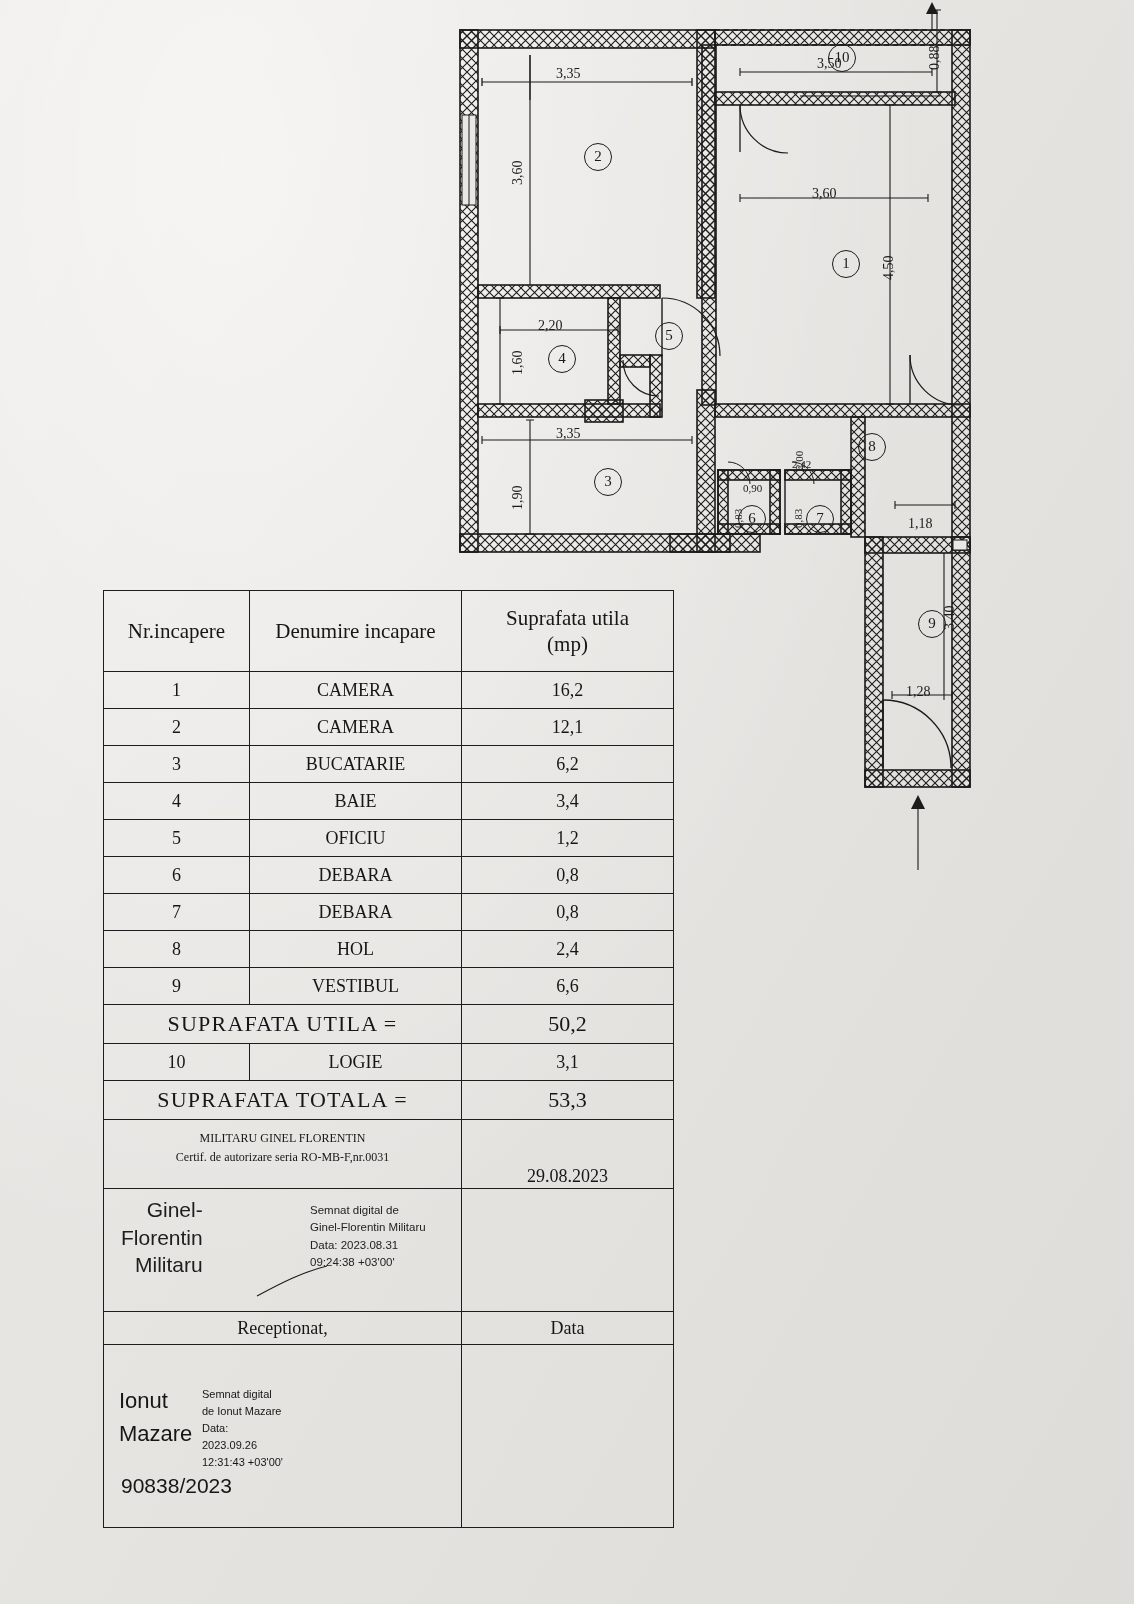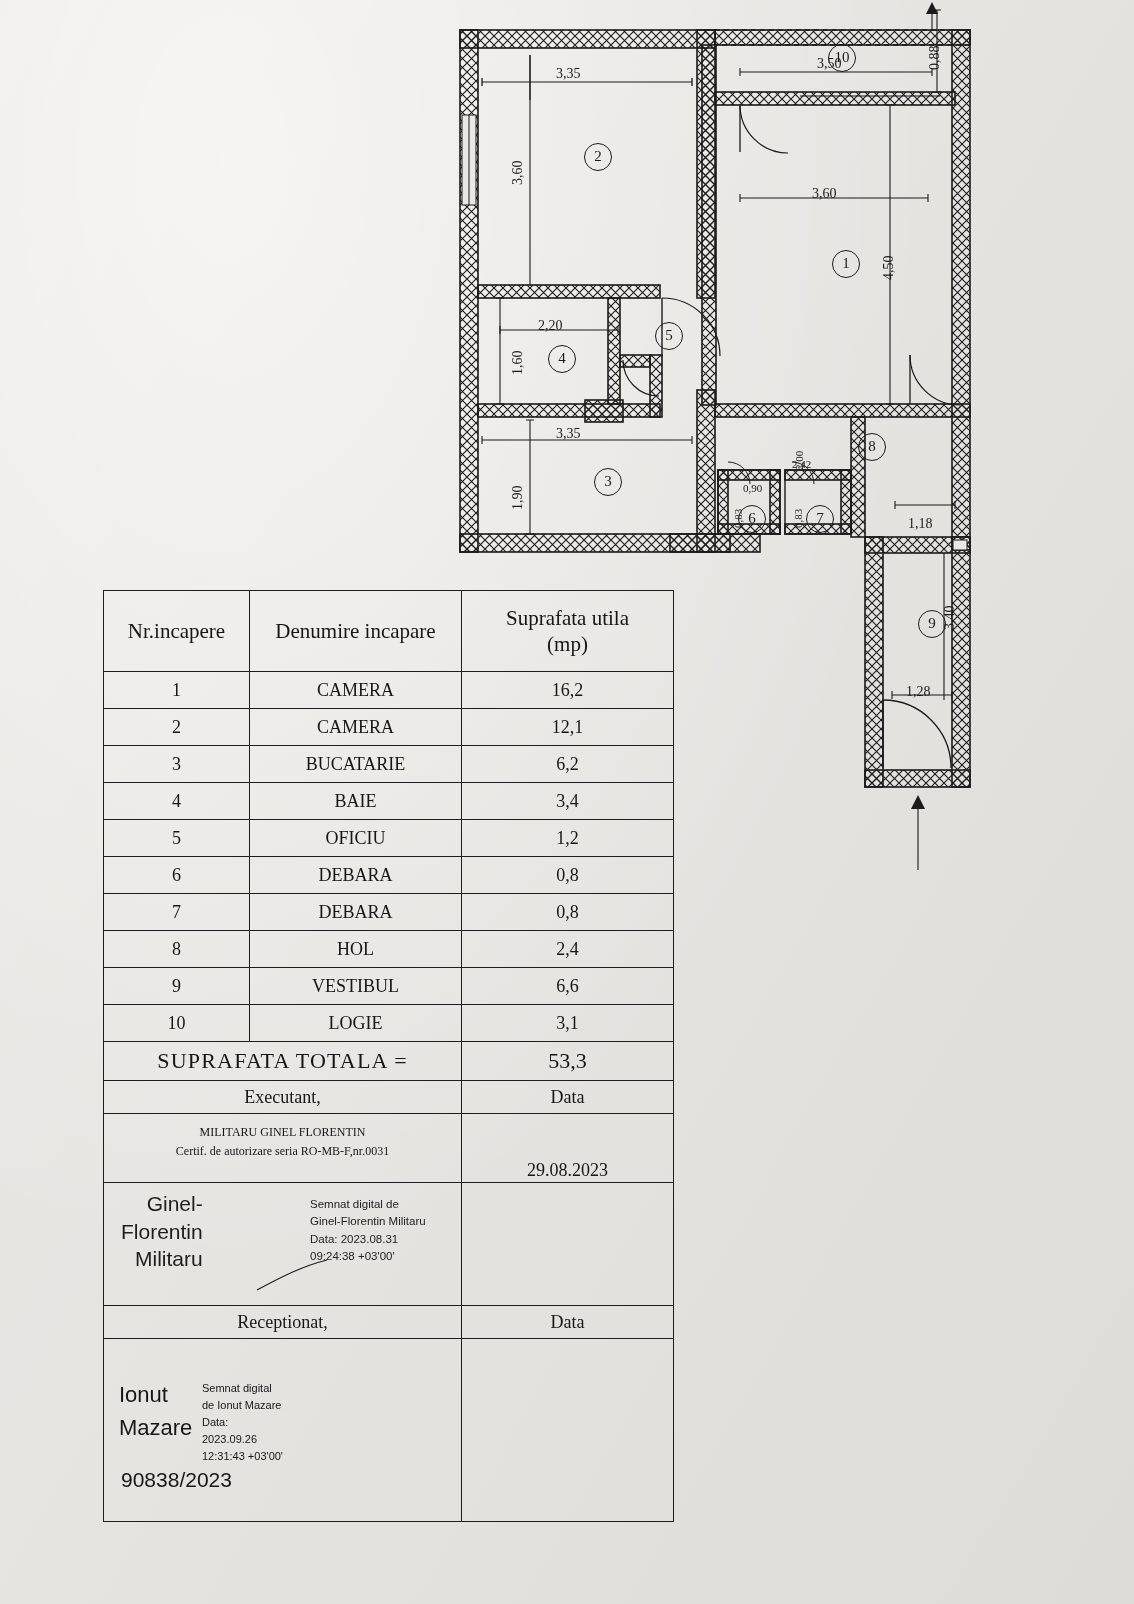--- a/index.html
+++ b/index.html
@@ -400,36 +400,36 @@
           <td class="nr">8</td>
           <td>HOL</td>
           <td>2,4</td>
         </tr>
         <tr class="rowline">
           <td class="nr">9</td>
           <td>VESTIBUL</td>
           <td>6,6</td>
         </tr>
 
+        <tr class="sum">
+          <td colspan="2">SUPRAFATA UTILA =</td>
+          <td class="sumval">50,2</td>
+        </tr>
 
         <tr class="rowline">
           <td class="nr">10</td>
           <td>LOGIE</td>
           <td>3,1</td>
         </tr>
 
         <tr class="sum">
           <td colspan="2">SUPRAFATA TOTALA =</td>
           <td class="sumval">53,3</td>
         </tr>
 
-        <tr class="signrow">
-          <td colspan="2">Executant,</td>
-          <td>Data</td>
-        </tr>
         <tr>
           <td colspan="2" class="execblock">
             <div>MILITARU GINEL FLORENTIN</div>
             <div>Certif. de autorizare seria RO-MB-F,nr.0031</div>
           </td>
           <td class="datacell">29.08.2023</td>
         </tr>
         <tr>
           <td colspan="2">
             <div class="sig-area">

